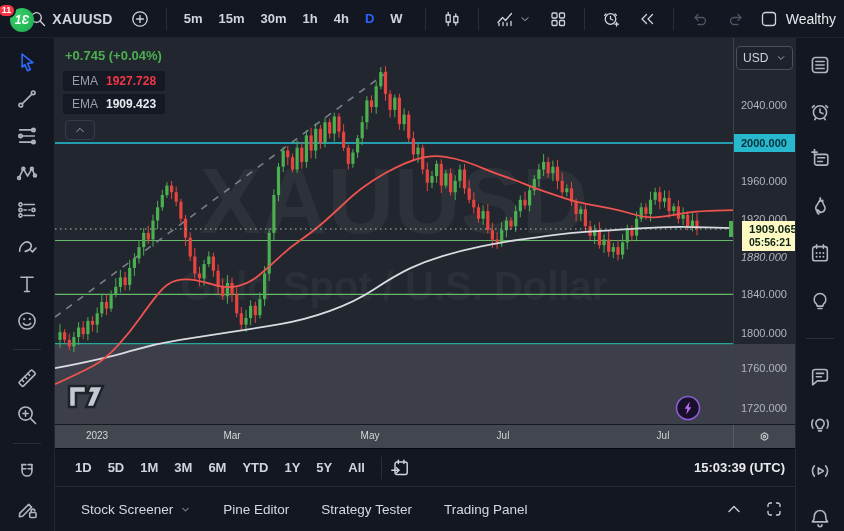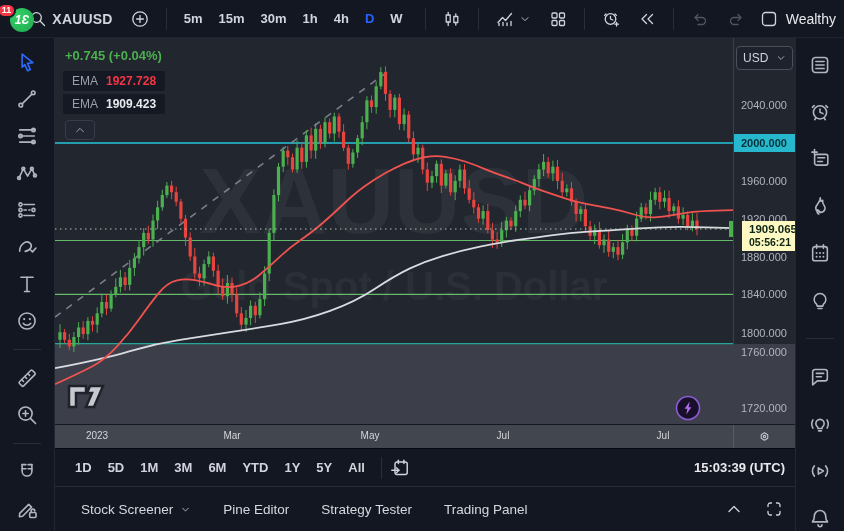--- a/index.html
+++ b/index.html
@@ -617,24 +617,24 @@
               </svg>
           </div>
           <div class="chip-last" id="chip-last" style="top: 183.046px;">
             <div class="p">1909.065</div>
             <div class="t">05:56:21</div>
           </div>
         <div class="tick" style="top: 61.1716px;">2040.000</div>
             <div class="chip-cyan" style="top: 96.0147px;">2000.000</div>
             <div class="tick" style="top: 136.858px;">1960.000</div>
             <div class="tick" style="top: 174.701px;">1920.000</div>
-            <div class="tick" style="top: 212.544px;">1880.000</div>
+            <div class="tick" style="top: 212.544px; font-style: italic;">1880.000</div>
             <div class="tick" style="top: 250.387px;">1840.000</div>
             <div class="tick" style="top: 289px;">1800.000</div>
-            <div class="tick" style="top: 308px;">1760.000</div>
+            <div class="tick" style="top: 324px;">1760.000</div>
             <div class="tick" style="top: 363.917px;">1720.000</div>
           </div>
       </div>
 
       <div class="time-axis">
         <div class="ta-pane" id="ta-pane">
             <div class="ta-label" style="left: 42px;">2023</div>
             <div class="ta-label" style="left: 177px;">Mar</div>
             <div class="ta-label" style="left: 315px;">May</div>
             <div class="ta-label" style="left: 448px;">Jul</div>

